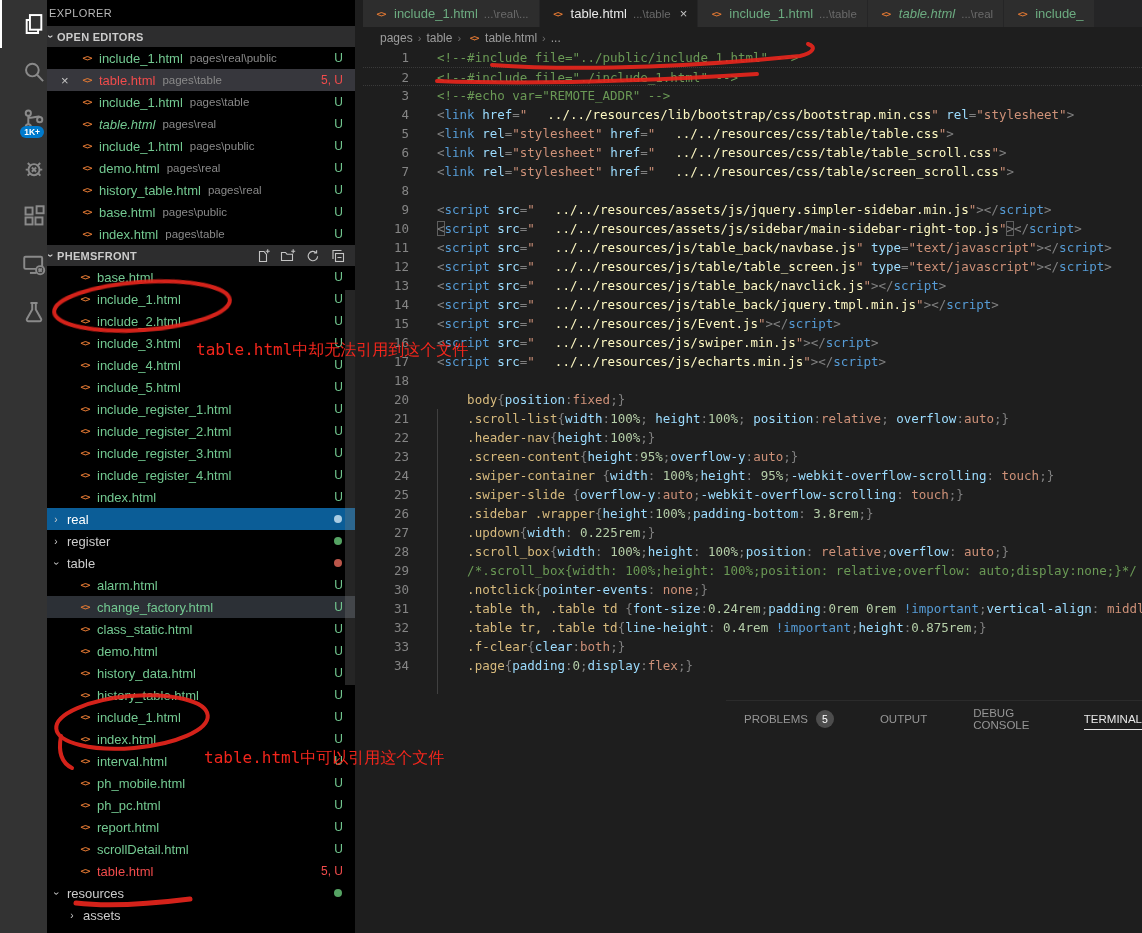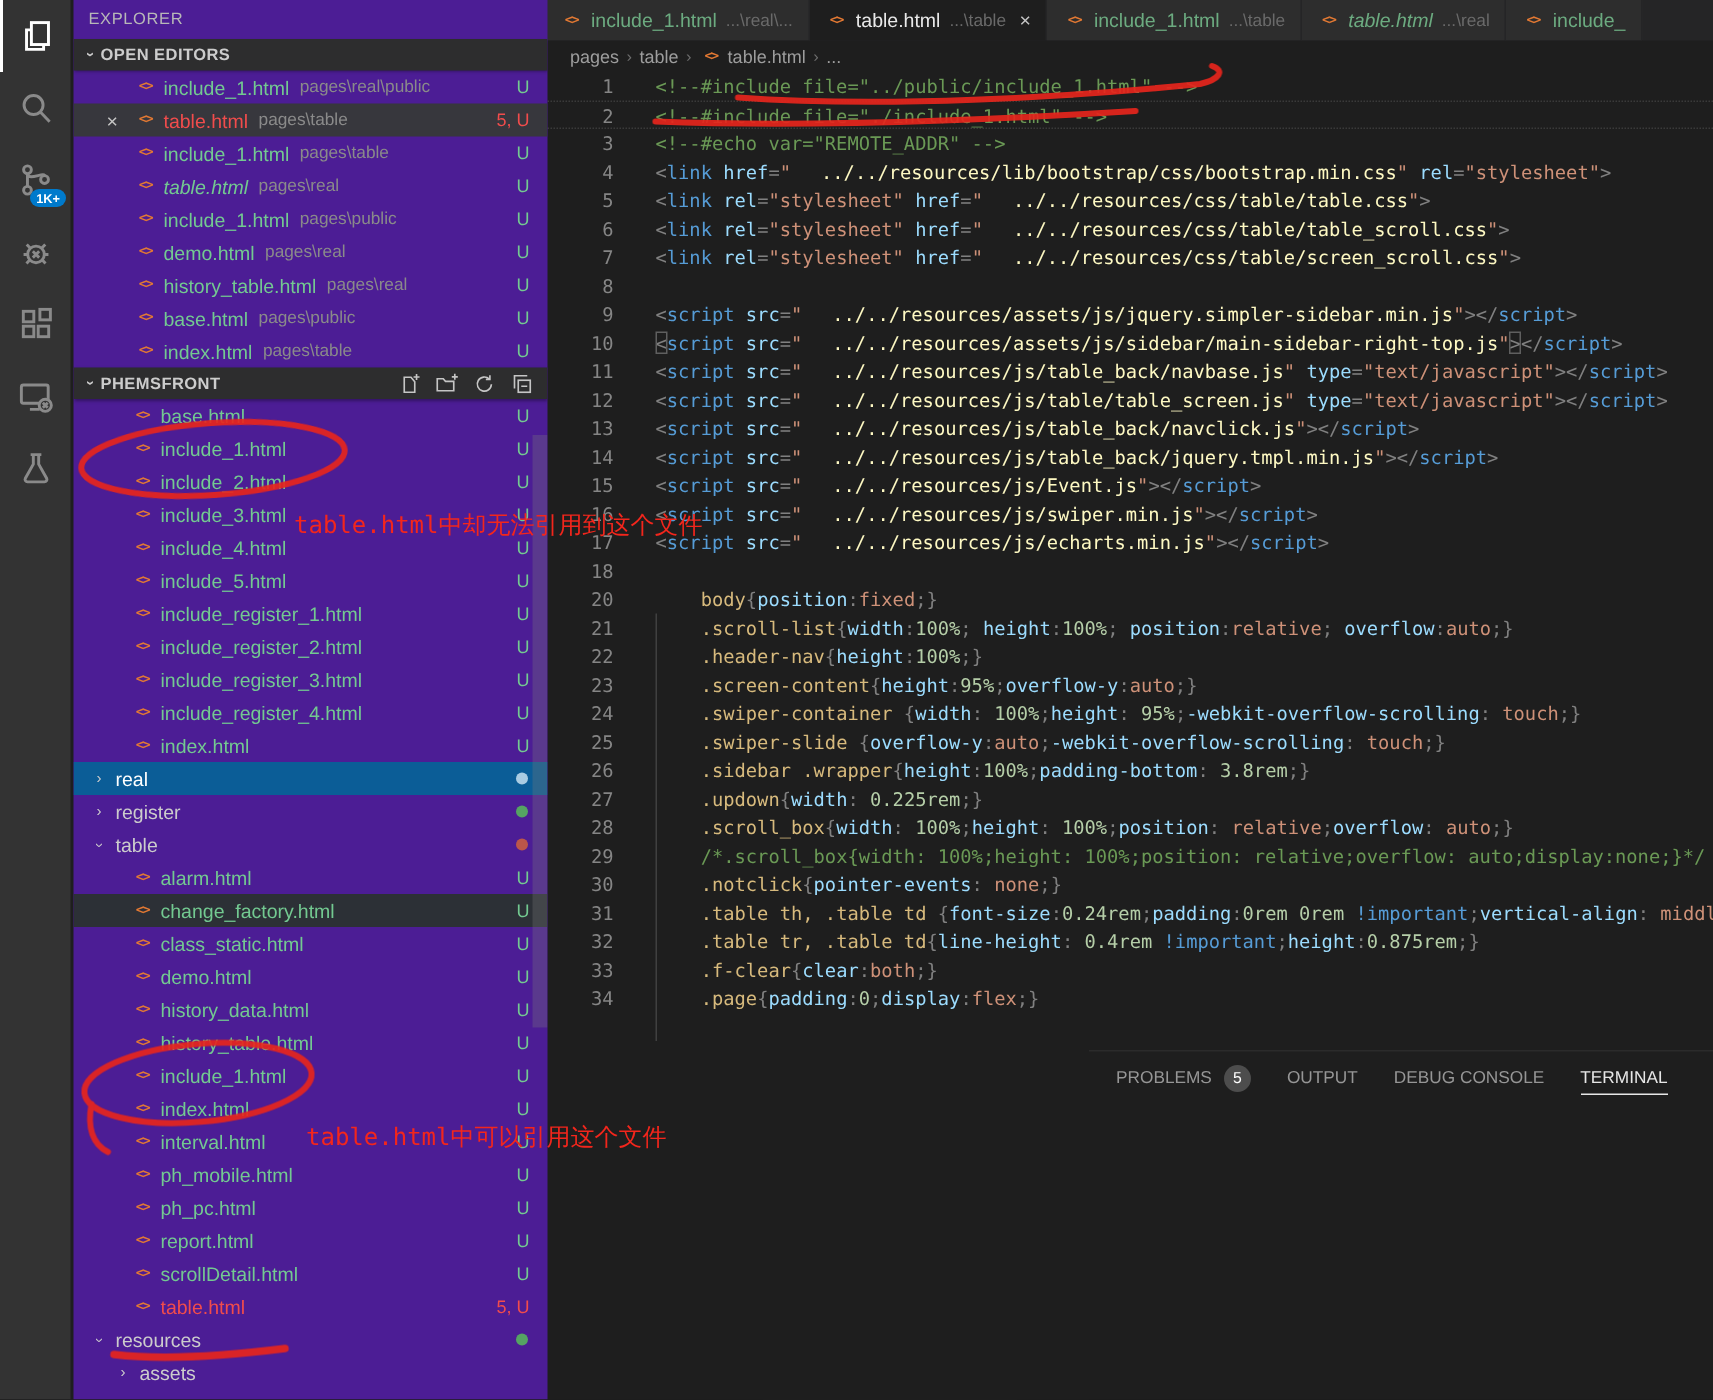--- a/index.html
+++ b/index.html
@@ -1,25 +1,25 @@
 <!DOCTYPE html>
 <html><head>
 <meta charset="utf-8">
 <style>
   html,body{margin:0;padding:0;}
   body{width:1142px;height:933px;overflow:hidden;background:#1e1e1e;
        font-family:"Liberation Sans","DejaVu Sans",sans-serif;position:relative;}
   
   .activitybar{position:absolute;left:0;top:0;width:47px;height:933px;background:#333333;z-index:5;}
-  .ab-item{width:47px;height:48px;display:flex;align-items:center;justify-content:center;color:#8a8a8a;position:relative;box-sizing:border-box;}
+  .ab-item{width:47px;height:48px;display:flex;align-items:center;justify-content:flex-end;color:#8a8a8a;position:relative;box-sizing:border-box;}
   .ab-item.active{color:#ffffff;border-left:2px solid #ffffff;}
   .ab-item svg{stroke:currentColor;fill:none;stroke-width:1.2;}
   .ab-badge{position:absolute;right:3px;bottom:6px;background:#007acc;color:#fff;font-size:8.5px;font-weight:bold;border-radius:8px;padding:2px 4px;line-height:1;}
   
-  .sidebar{position:absolute;left:49px;top:0;width:316px;height:933px;background:#4c1d95;color:#cccccc;font-size:13px;z-index:4;overflow:hidden;}
+  .sidebar{position:absolute;left:39px;top:0;width:316px;height:933px;background:#000000;color:#cccccc;font-size:13px;z-index:4;overflow:hidden;}
   .sb-title{height:26px;display:flex;align-items:center;padding-left:10px;font-size:11px;color:#b8b8b8;letter-spacing:.4px;}
   .section-header{height:21px;display:flex;align-items:center;background:#2d2d2e;font-size:11px;font-weight:bold;color:#cccccc;letter-spacing:.3px;padding-left:4px;box-shadow:0 1px 2px rgba(0,0,0,.35);}
   .chev{display:inline-block;width:14px;text-align:center;font-size:10px;color:#cccccc;transform:none;flex:none;}
   .chev.exp{transform:rotate(90deg);}
   .hdr-actions{margin-left:auto;display:flex;gap:9px;margin-right:9px;}
   .hdr-actions svg{stroke:#c5c5c5;fill:none;stroke-width:1.1;}
   .row{height:22px;display:flex;align-items:center;white-space:nowrap;}
   .oe-row{padding-left:22px;}
   .oe-row.active{background:#37373d;}
   .tree-row.selected{background:#0b5d97;color:#fff;}
@@ -58,21 +58,21 @@
   .code-line.cur{border-top:1px dotted #3a3a3a;border-bottom:1px dotted #3a3a3a;}
   .ln{width:46px;text-align:right;color:#858585;flex:none;}
   .ct{margin-left:28px;flex:none;}
   .guide{position:absolute;left:74px;top:361px;width:1px;height:285px;background:#404040;}
   .tk-c{color:#6a9955}.tk-p{color:#808080}.tk-t{color:#569cd6}.tk-a{color:#9cdcfe}
   .tk-s{color:#ce9178}.tk-u{color:#fef9c3;text-underline-offset:2px;margin-left:20px;}
   .tk-sel{color:#d7ba7d}.tk-n{color:#b5cea8}.tk-k{color:#569cd6}.tk-d{color:#d4d4d4}
   .tk-bx{color:#808080;outline:1px solid #5f5f5f;outline-offset:-1px;}
   
   .panel{position:absolute;top:700px;left:363px;right:0;bottom:0;background:#1e1e1e;border-top:1px solid #2b2b2b;}
-  .panel-tabs{display:flex;align-items:center;height:36px;padding-left:18px;gap:24px;font-size:11.5px;color:#969696;}
+  .panel-tabs{display:flex;align-items:center;height:36px;padding-left:18px;gap:46px;font-size:11.5px;color:#969696;}
   .panel-tab{display:flex;align-items:center;gap:8px;position:relative;height:100%;}
   .panel-tab.active{color:#e7e7e7;}
   .panel-tab.active::after{content:'';position:absolute;bottom:7px;left:0;right:0;height:1px;background:#e7e7e7;}
   .ptab-badge{background:#4d4d4d;color:#ffffff;border-radius:50%;width:18px;height:18px;display:flex;align-items:center;justify-content:center;font-size:10.5px;}
   
   #marker-overlay{position:absolute;left:0;top:0;width:1142px;height:933px;z-index:60;pointer-events:none;}
   .note{position:absolute;color:#f3261c;font-family:"DejaVu Sans Mono",monospace;font-size:16px;white-space:nowrap;z-index:61;pointer-events:none;}
 </style>
 </head>
 <body>

